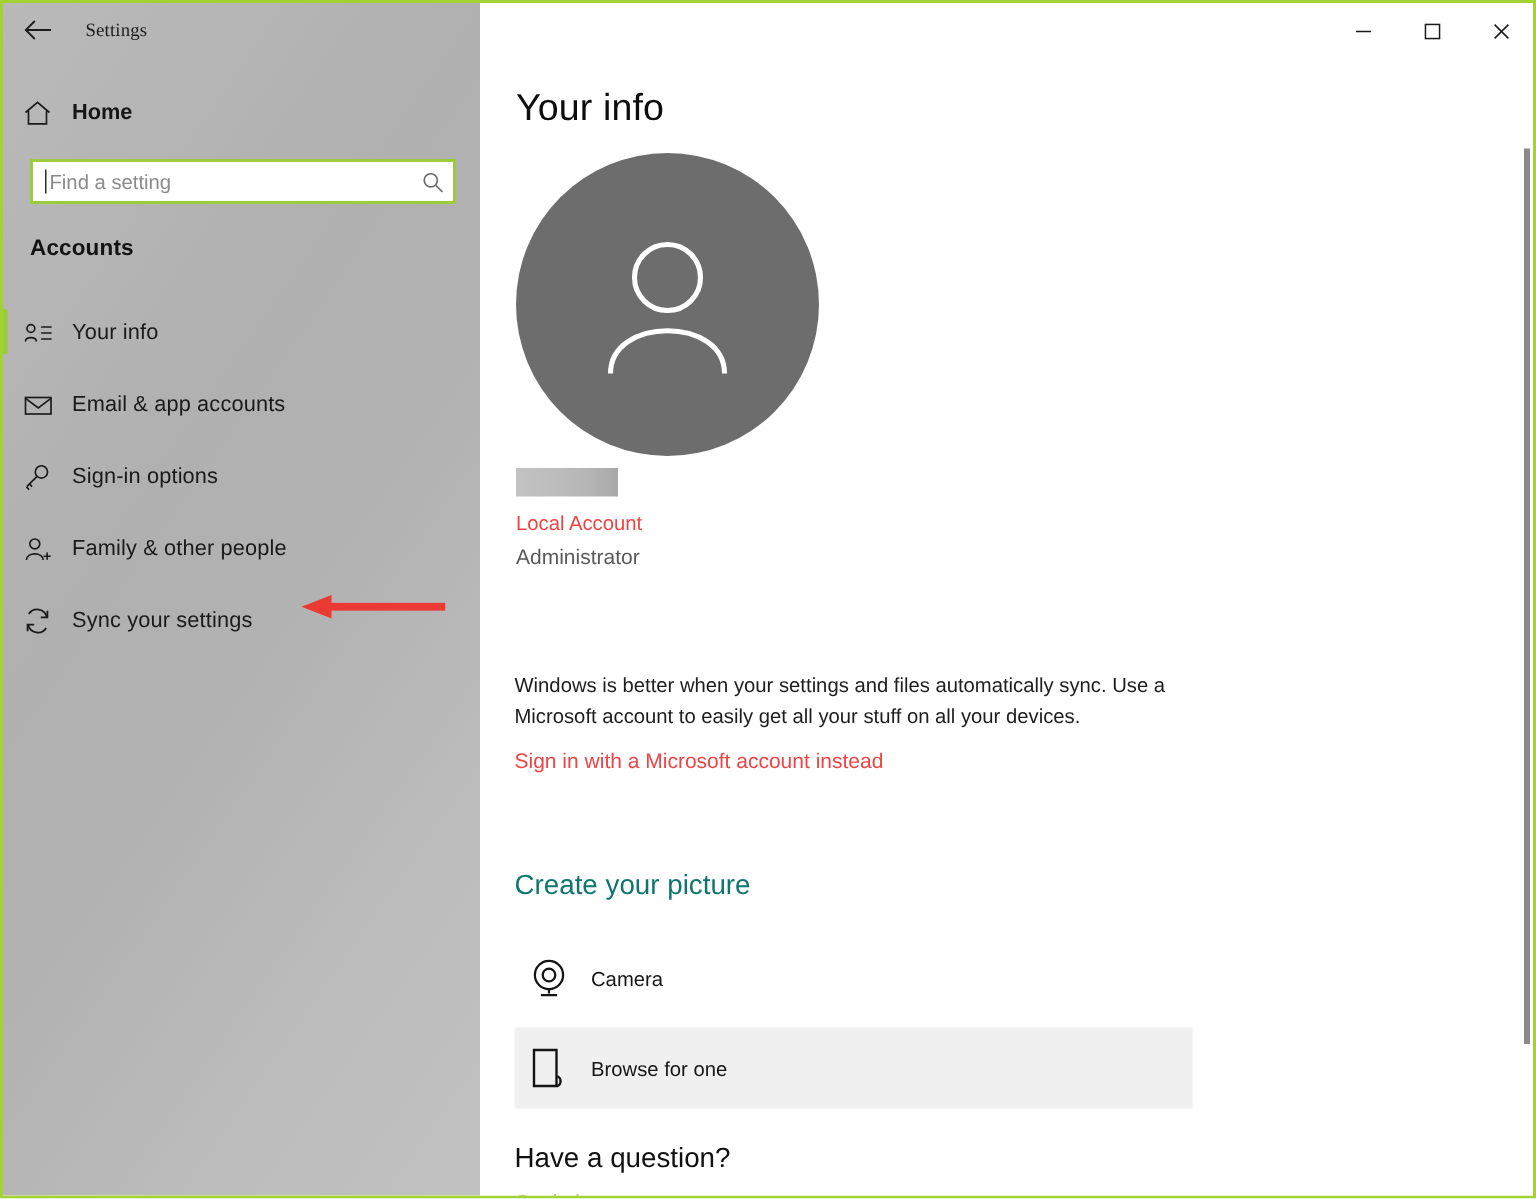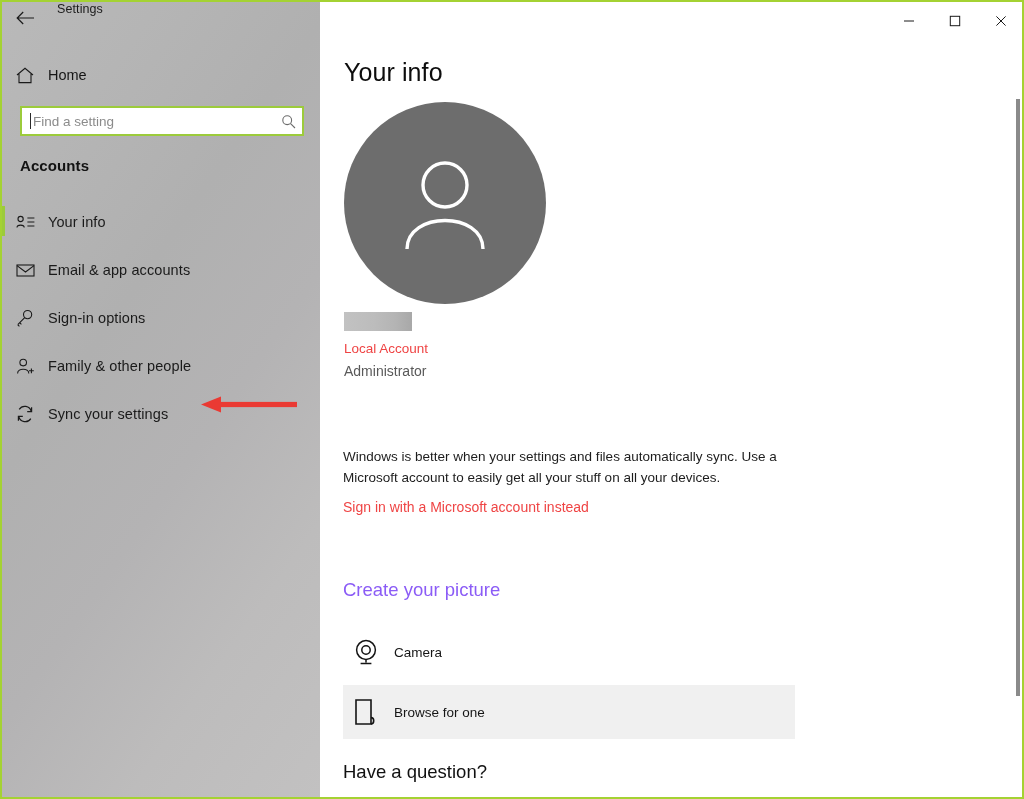--- a/index.html
+++ b/index.html
@@ -20,42 +20,42 @@
   
   #sidebar {
     position: absolute;
     left: 0; top: 0;
     width: 318px; height: 795px;
     background: linear-gradient(125deg,#b9b9b9 0%,#b5b5b5 18%,#b0b0b0 38%,#b4b3b4 58%,#bdbcbc 78%,#c2c1c1 100%);
   }
   #titlebar-left {
     position: absolute; left: 0; top: 0;
     width: 318px; height: 36px;
-    display: flex; align-items: flex-start;
+    display: flex; align-items: center; font-family: Liberation Serif, serif;
   }
   #back-btn {
     width: 46px; height: 32px;
     display: flex; align-items: center; justify-content: center;
     cursor: pointer;
   }
   #back-btn svg { display: block; }
   #app-title {
     font-size: 12.5px; color: #1b1b1b;
     letter-spacing: .1px;
     margin-left: 9px;
   }
 
   #home-row {
     position: absolute; left: 0; top: 57px;
     width: 318px; height: 32px;
     display: flex; align-items: center;
     cursor: pointer;
   }
   #home-row .ico { width: 46px; display:flex; align-items:center; justify-content:center; }
-  #home-row .lbl { font-size: 14.5px; color: #161616; }
+  #home-row .lbl { font-size: 14.5px; color: #161616; font-weight: bold; }
 
   #search-wrap {
     position: absolute; left: 18px; top: 104px;
     width: 284px; height: 30px;
     background: #ffffff;
     border: 2px solid #9ccb3b;
     display: flex; align-items: center;
   }
   #search-caret {
     width: 1px; height: 16px; background: #2a2a2a;
@@ -157,21 +157,21 @@
     font-size: 13.5px; color: #1d1d1d; line-height: 20.5px; margin-top: 16px;
   }
   #ms-link {
     position: absolute; left: 23px; top: 495px;
     font-size: 14px; color: #ef4444;
     text-decoration: none; cursor: pointer;
   }
 
   #create-picture-title {
     position: absolute; left: 23px; top: 575px;
-    font-size: 18.5px; color: #8b5cf6; font-weight: normal;
+    font-size: 18.5px; color: #0f766e; font-weight: normal;
   }
 
   .pic-row {
     position: absolute; left: 23px;
     width: 452px; height: 54px;
     display: flex; align-items: center;
     cursor: pointer;
   }
   #row-camera { top: 621px; background: transparent; }
   #row-browse { top: 681px; background: #f0f0f0; }

